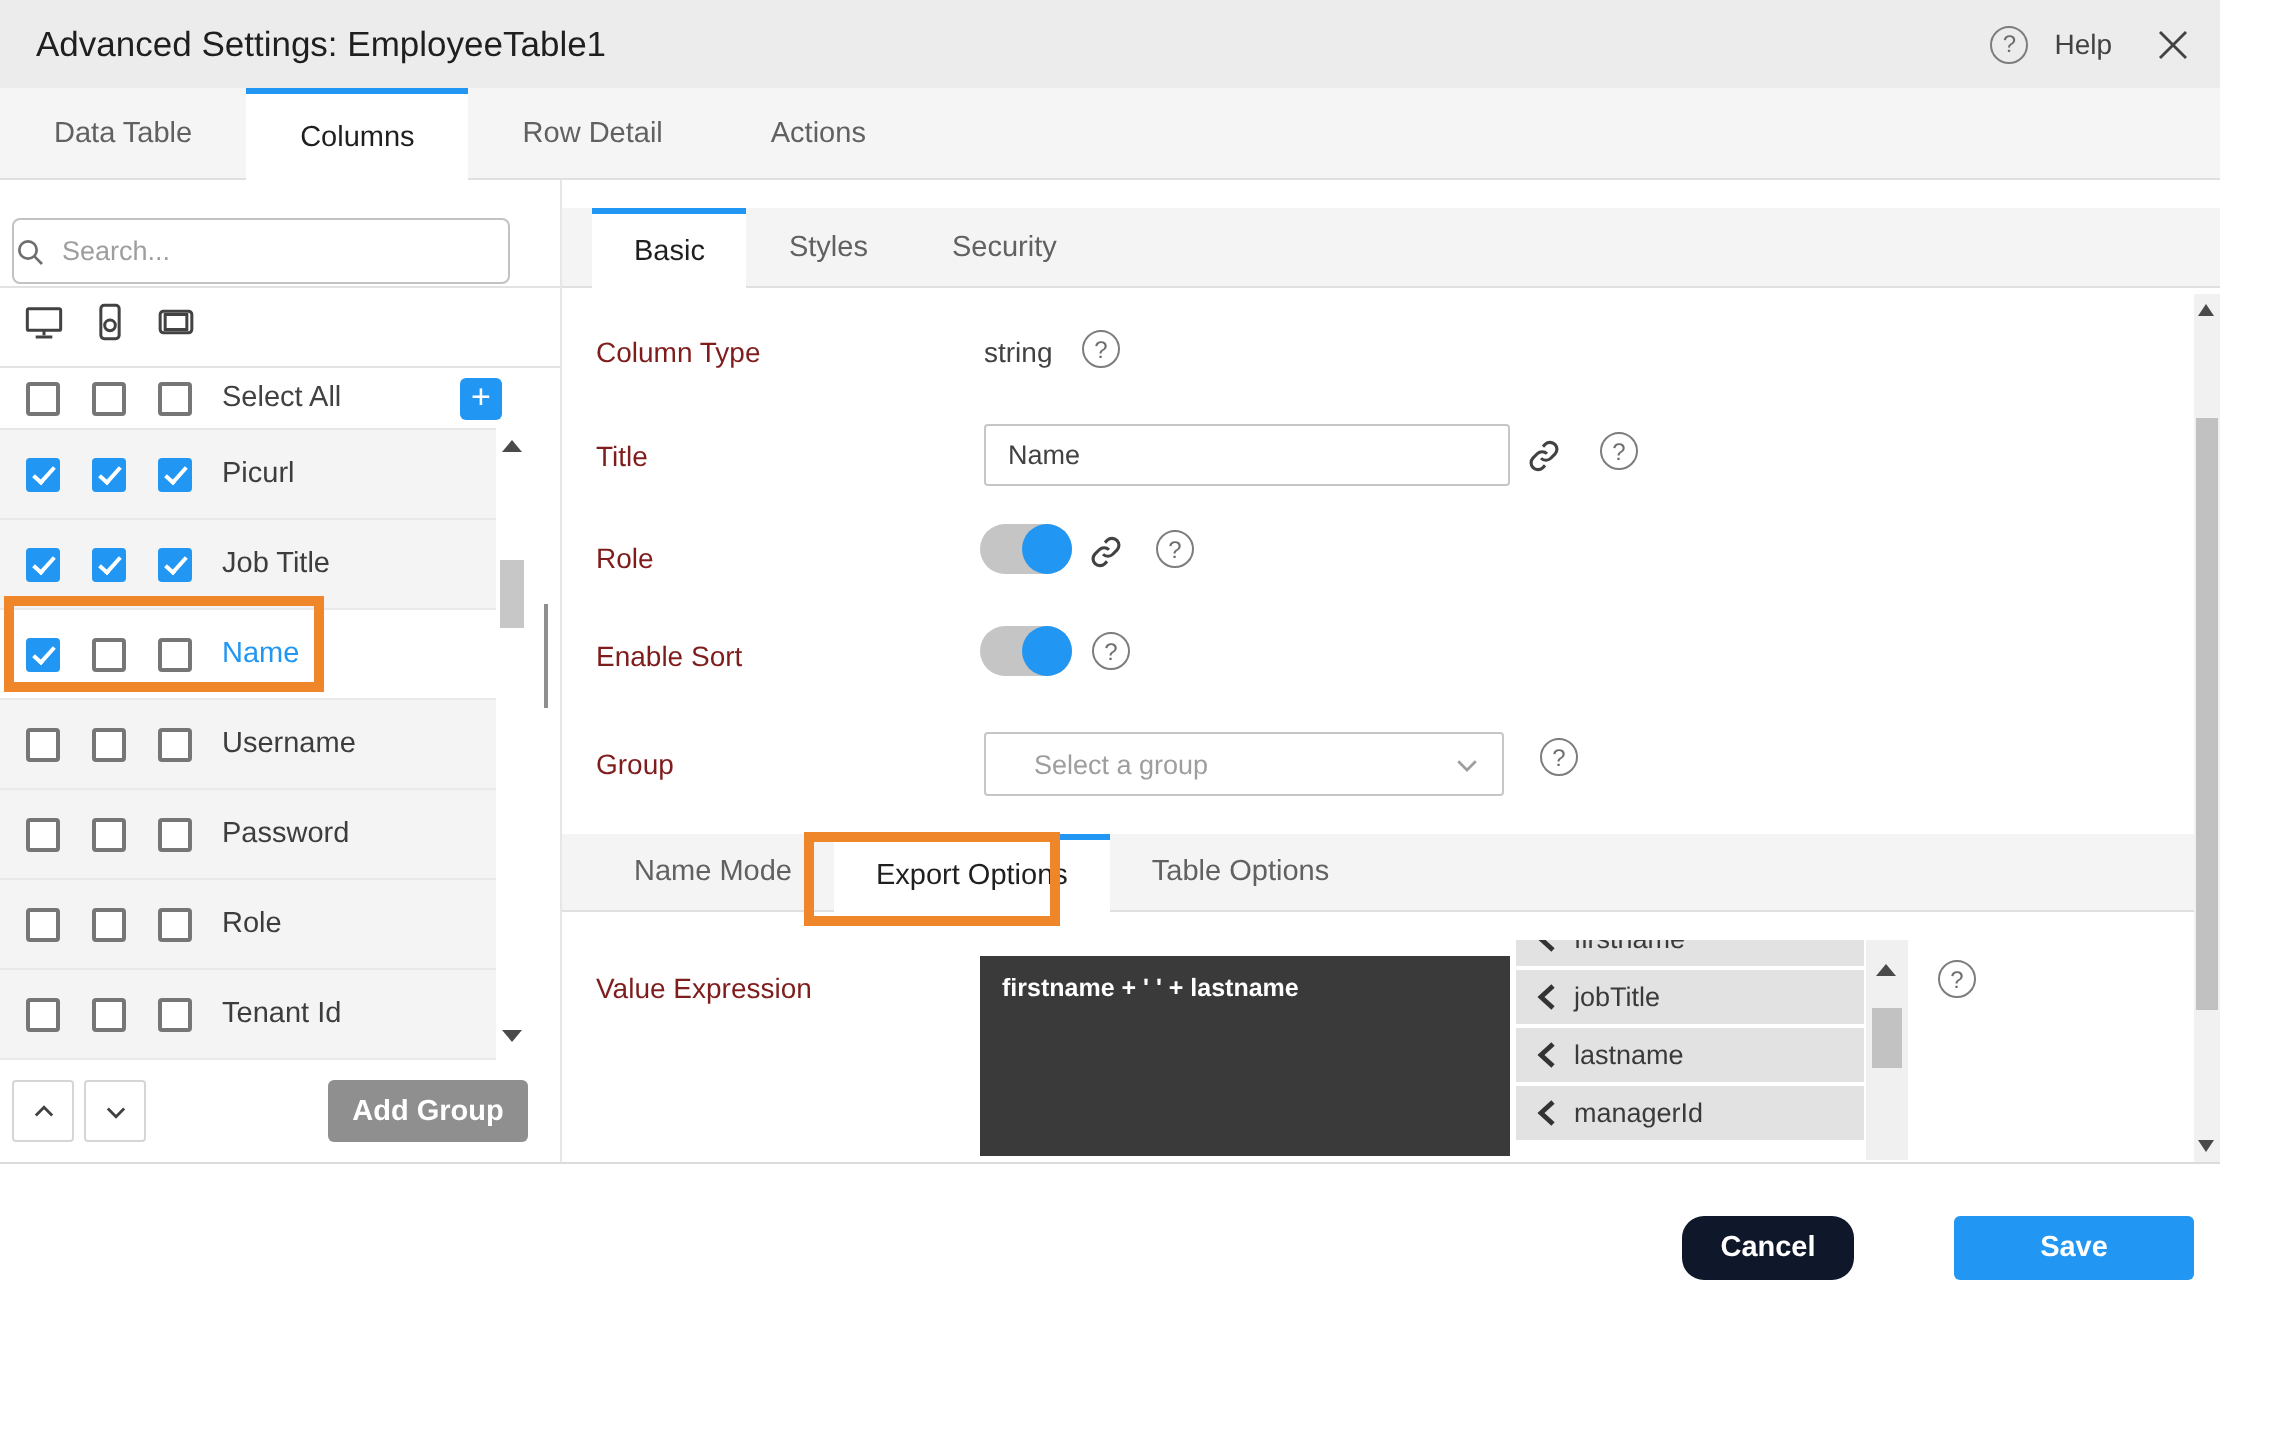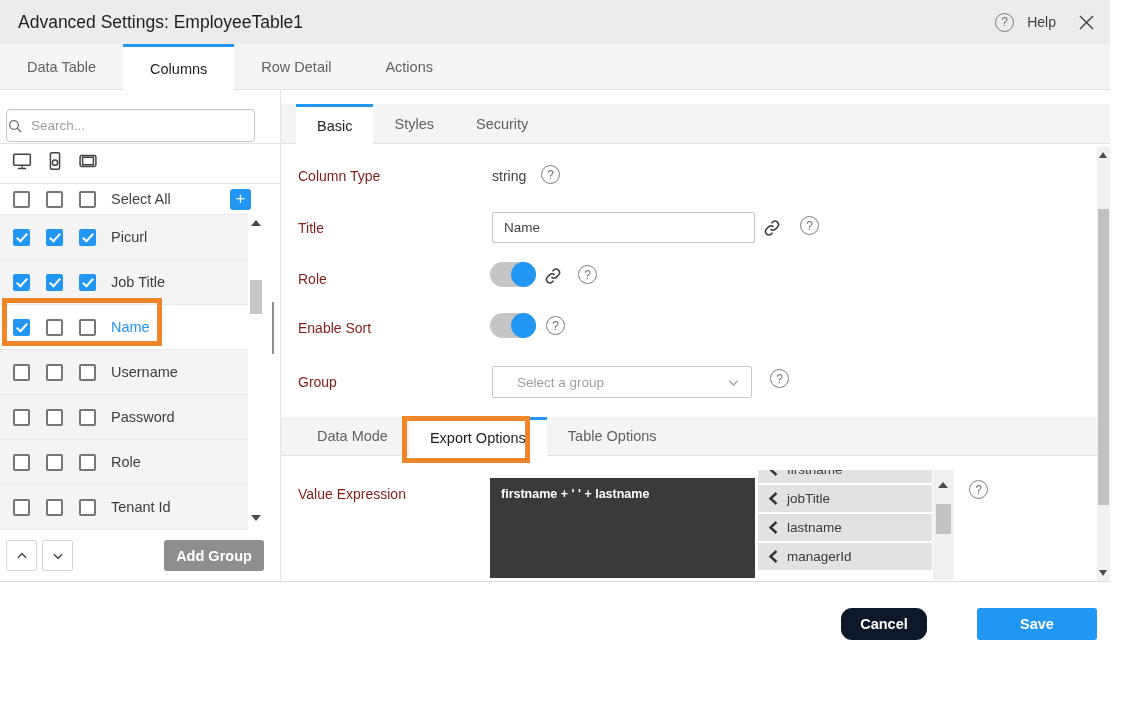--- a/index.html
+++ b/index.html
@@ -274,21 +274,21 @@
   <div class="gselect">
     <span class="ph">Select a group</span>
     <svg width="15" height="15" viewBox="0 0 24 24" fill="none" stroke="#9e9e9e" stroke-width="2.2">
         <polyline points="5 9 12 16 19 9"></polyline>
       </svg>
   </div>
   <span class="qhelp" style="position:absolute;left:770px;top:369px">?</span>
 
   <div class="tabs3">
     <div class="tab2">
-        <span>Data Mode</span>
+        <span>Name Mode</span>
       </div>
     <div class="tab2 active">
         <span>Export Options</span>
       </div>
     <div class="tab2">
         <span>Table Options</span>
       </div>
   </div>
 
   <div class="flabel" style="top:486px">Value Expression</div>

